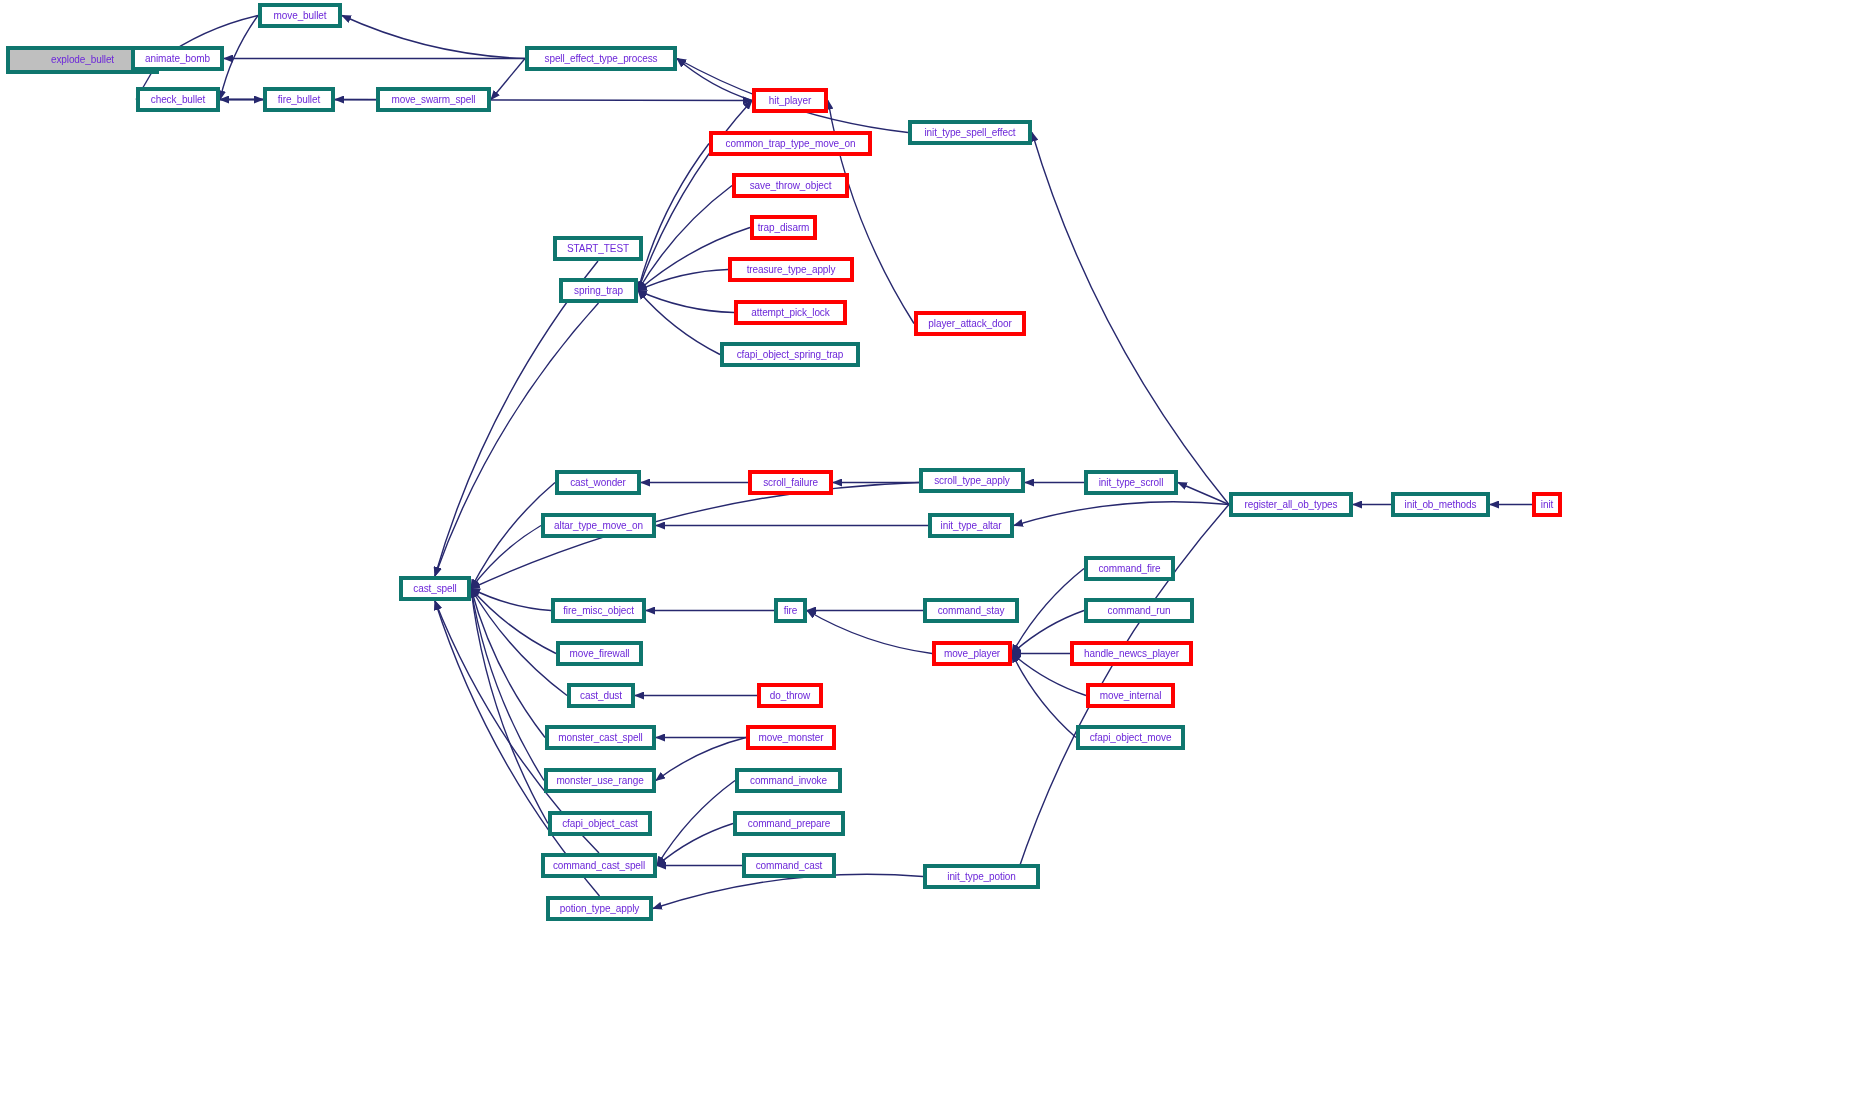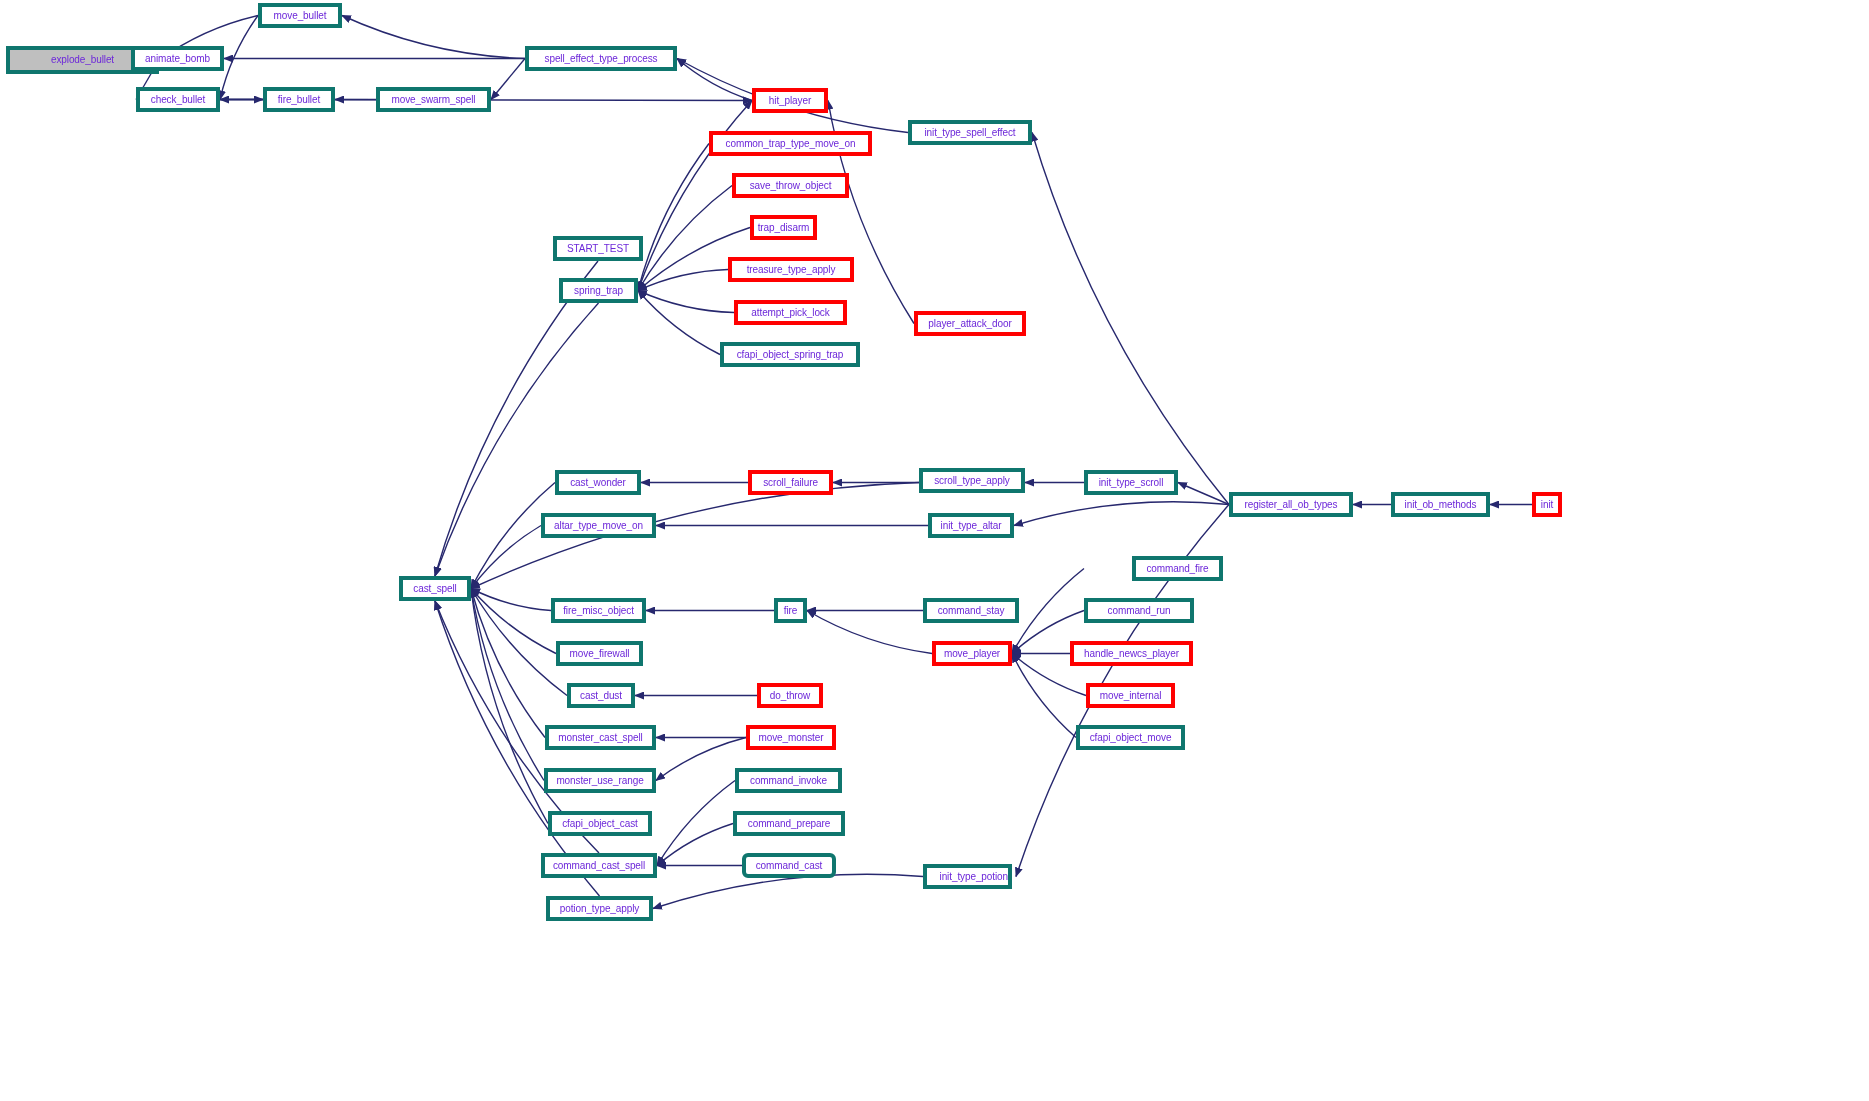--- a/index.html
+++ b/index.html
@@ -187,21 +187,21 @@
     </div>
     <div class="node" style="left: 551px; top: 598px; width: 95px; height: 25px;">
       <span class="lbl">fire_misc_object</span>
     </div>
     <div class="node" style="left: 774px; top: 598px; width: 33px; height: 25px;">
       <span class="lbl">fire</span>
     </div>
     <div class="node" style="left: 923px; top: 598px; width: 96px; height: 25px;">
       <span class="lbl">command_stay</span>
     </div>
-    <div class="node" style="left: 1084px; top: 556px; width: 91px; height: 25px; margin-left: 48px;">
+    <div class="node" style="left: 1084px; top: 556px; width: 91px; height: 25px;">
       <span class="lbl">command_fire</span>
     </div>
     <div class="node" style="left: 1084px; top: 598px; width: 110px; height: 25px; align-items: center;">
       <span class="lbl">command_run</span>
     </div>
     <div class="node red" style="left: 932px; top: 641px; width: 80px; height: 25px;">
       <span class="lbl">move_player</span>
     </div>
     <div class="node red" style="left: 1070px; top: 641px; width: 123px; height: 25px;">
       <span class="lbl">handle_newcs_player</span>
@@ -235,22 +235,22 @@
     </div>
     <div class="node" style="left: 548px; top: 811px; width: 104px; height: 25px;">
       <span class="lbl">cfapi_object_cast</span>
     </div>
     <div class="node" style="left: 733px; top: 811px; width: 112px; height: 25px;">
       <span class="lbl">command_prepare</span>
     </div>
     <div class="node" style="left: 541px; top: 853px; width: 116px; height: 25px;">
       <span class="lbl">command_cast_spell</span>
     </div>
-    <div class="node" style="left: 742px; top: 853px; width: 94px; height: 25px; border-radius: 6px;">
+    <div class="node" style="left: 742px; top: 853px; width: 94px; height: 25px;">
       <span class="lbl">command_cast</span>
     </div>
-    <div class="node" style="left: 923px; top: 864px; width: 89px; height: 25px; justify-content: flex-end;">
+    <div class="node" style="left: 923px; top: 864px; width: 117px; height: 25px;">
       <span class="lbl">init_type_potion</span>
     </div>
     <div class="node" style="left: 546px; top: 896px; width: 107px; height: 25px;">
       <span class="lbl">potion_type_apply</span>
     </div>
   </div>
 
 </body></html>

